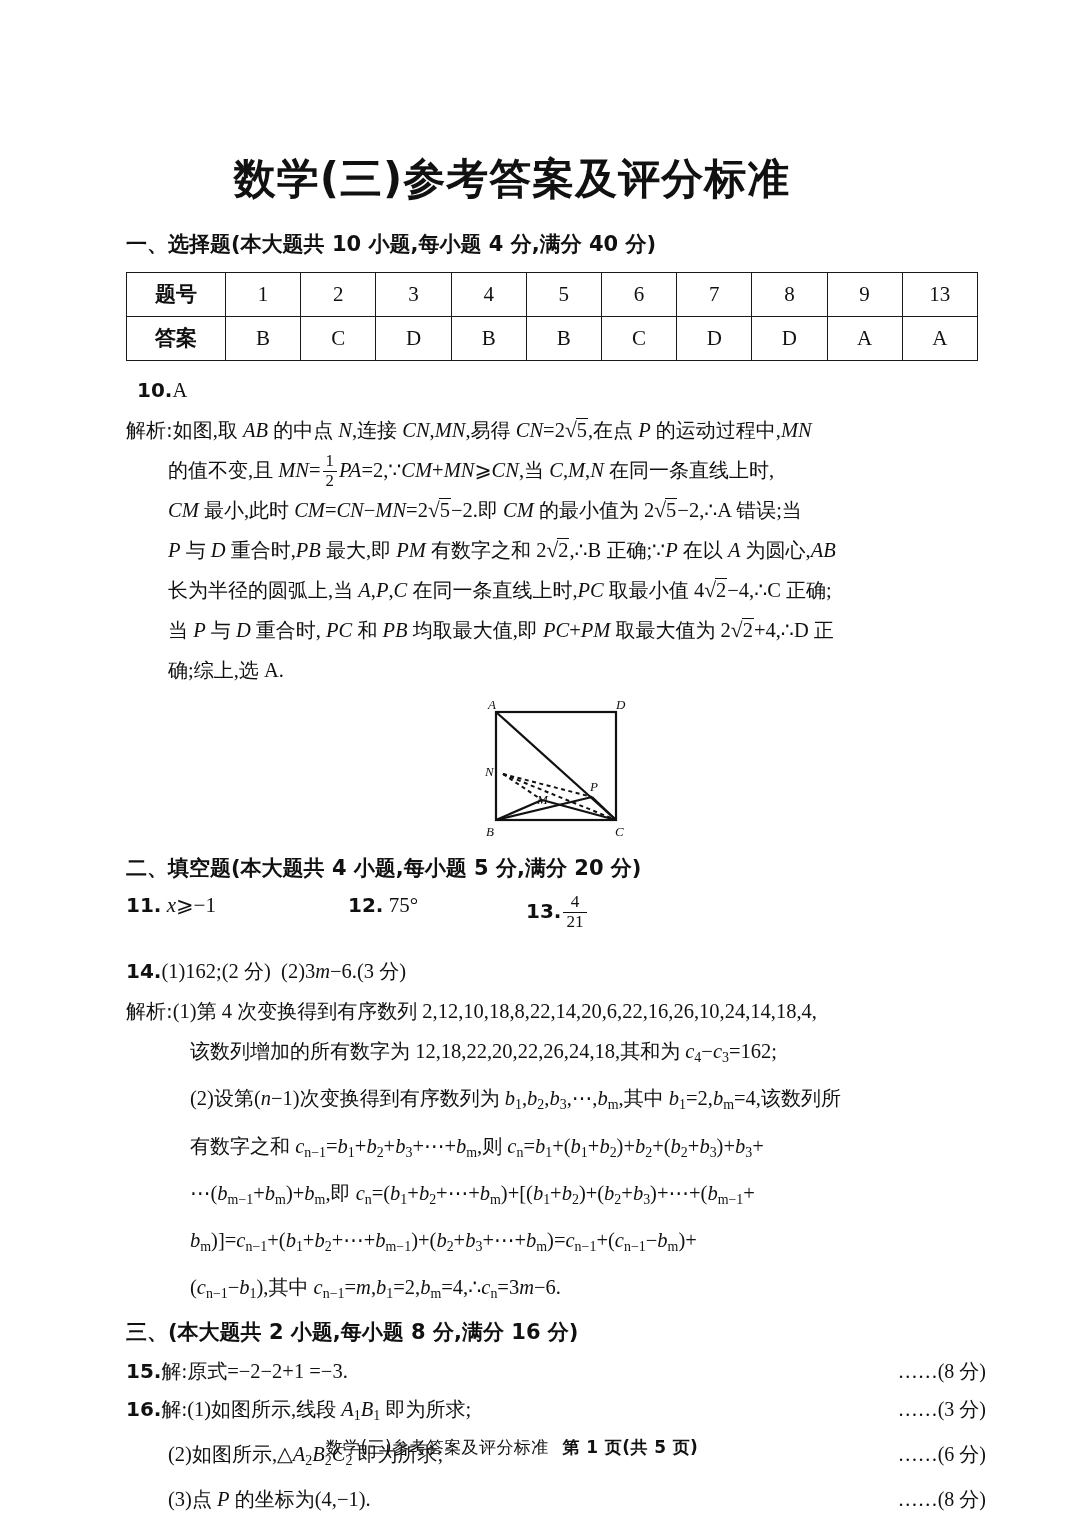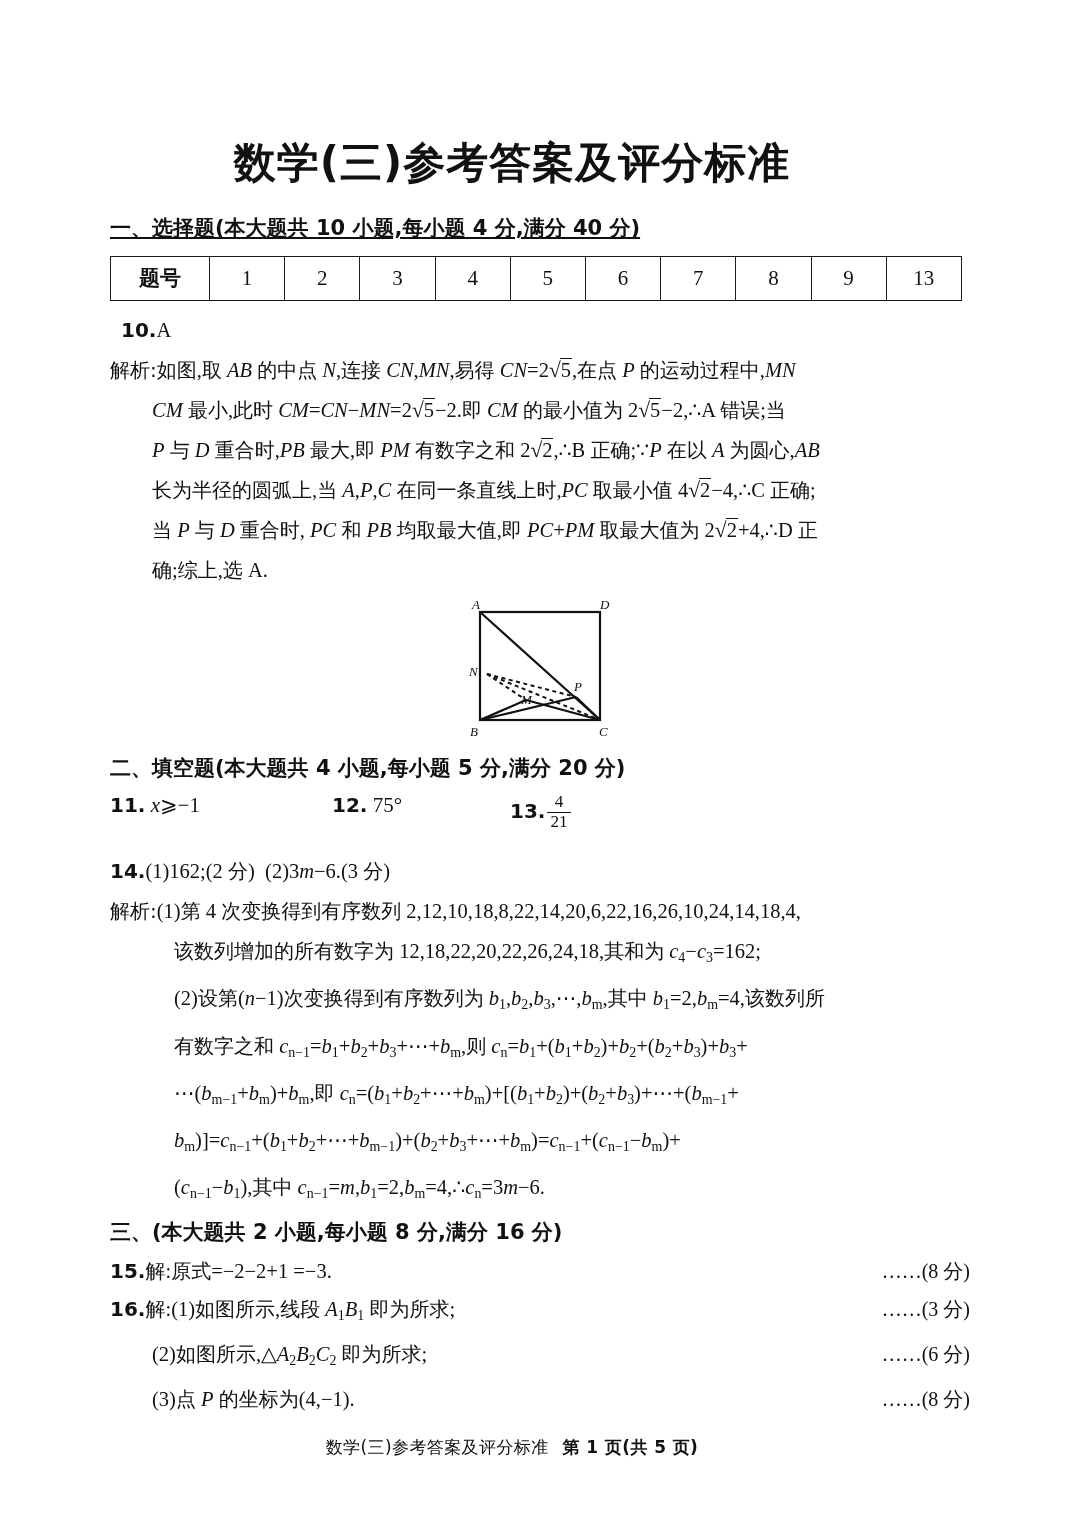--- a/index.html
+++ b/index.html
@@ -12,21 +12,21 @@
     height: 1521px;
     font-family: "Liberation Serif", "DejaVu Serif", serif;
     color: #111111;
     position: relative;
     overflow: hidden;
   }
   .page {
     position: relative;
     width: 1024px;
     height: 1521px;
-    padding: 0;
+    padding: 16px;
     box-sizing: border-box;
   }
 
   
   .doc-title {
     text-align: center;
     font-family: "DejaVu Sans", "Liberation Sans", sans-serif;
     font-weight: bold;
     font-size: 42px;
     letter-spacing: 1px;
@@ -158,52 +158,69 @@
 </style>
 </head>
 <body>
 
 <div class="page">
 
   <h1 class="doc-title">数学(三)参考答案及评分标准</h1>
 
   <div class="content">
 
-    <div class="section-head" style="margin-top:26px;text-decoration:underline;">一、选择题(本大题共 10 小题,每小题 4 分,满分 40 分)</div>
+    <div class="section-head" style="margin-top:26px;">一、选择题(本大题共 10 小题,每小题 4 分,满分 40 分)</div>
 
     <table class="answer-table">
       <tbody>
           <tr>
         <td class="hdr">题号</td>
         <td>1</td>
         <td>2</td>
         <td>3</td>
         <td>4</td>
         <td>5</td>
         <td>6</td>
         <td>7</td>
         <td>8</td>
         <td>9</td>
         <td>13</td>
       </tr>
+      <tr>
+        <td class="hdr">答案</td>
+        <td>B</td>
+        <td>C</td>
+        <td>D</td>
+        <td>B</td>
+        <td>B</td>
+        <td>C</td>
+        <td>D</td>
+        <td>D</td>
+        <td>A</td>
+        <td>A</td>
+      </tr>
     </tbody>
       </table>
 
     <div class="line" style="margin-top:9px;margin-left:11px;">
       <span class="bold-num">10.</span><span>A</span>
     </div>
 
     <div class="line">
       <span class="cjk">解析:</span><span class="cjk">如图</span>,<span class="cjk">取</span>
       <span class="mi">AB</span> <span class="cjk">的中点</span> <span class="mi">N</span>,<span class="cjk">连接</span>
       <span class="mi">CN</span>,<span class="mi">MN</span>,<span class="cjk">易得</span>
       <span class="mi">CN</span>=2<span class="rad"><span class="rsym">√</span><span class="rbody">5</span></span>,<span class="cjk">在点</span>
       <span class="mi">P</span> <span class="cjk">的运动过程中</span>,<span class="mi">MN</span>
     </div>
 
+    <div class="line indent1">
+      <span class="cjk">的值不变</span>,<span class="cjk">且</span> <span class="mi">MN</span>=<span class="frac"><span class="num">1</span><span class="den">2</span></span><span class="mi">PA</span>=2,∵<span class="mi">CM</span>+<span class="mi">MN</span>⩾<span class="mi">CN</span>,<span class="cjk">当</span>
+      <span class="mi">C</span>,<span class="mi">M</span>,<span class="mi">N</span> <span class="cjk">在同一条直线上时</span>,
+    </div>
 
     <div class="line indent1">
       <span class="mi">CM</span> <span class="cjk">最小</span>,<span class="cjk">此时</span> <span class="mi">CM</span>=<span class="mi">CN</span>−<span class="mi">MN</span>=2<span class="rad"><span class="rsym">√</span><span class="rbody">5</span></span>−2.<span class="cjk">即</span>
       <span class="mi">CM</span> <span class="cjk">的最小值为</span> 2<span class="rad"><span class="rsym">√</span><span class="rbody">5</span></span>−2,∴A <span class="cjk">错误</span>;<span class="cjk">当</span>
     </div>
 
     <div class="line indent1">
       <span class="mi">P</span> <span class="cjk">与</span> <span class="mi">D</span> <span class="cjk">重合时</span>,<span class="mi">PB</span> <span class="cjk">最大</span>,<span class="cjk">即</span>
       <span class="mi">PM</span> <span class="cjk">有数字之和</span> 2<span class="rad"><span class="rsym">√</span><span class="rbody">2</span></span>,∴B <span class="cjk">正确</span>;∵<span class="mi">P</span> <span class="cjk">在以</span> <span class="mi">A</span> <span class="cjk">为圆心</span>,<span class="mi">AB</span>
     </div>

